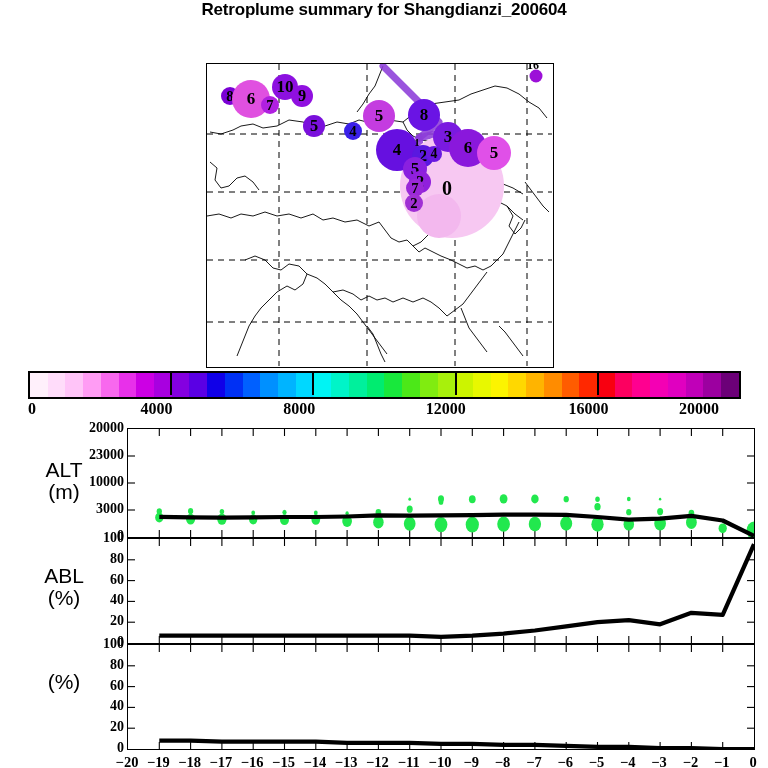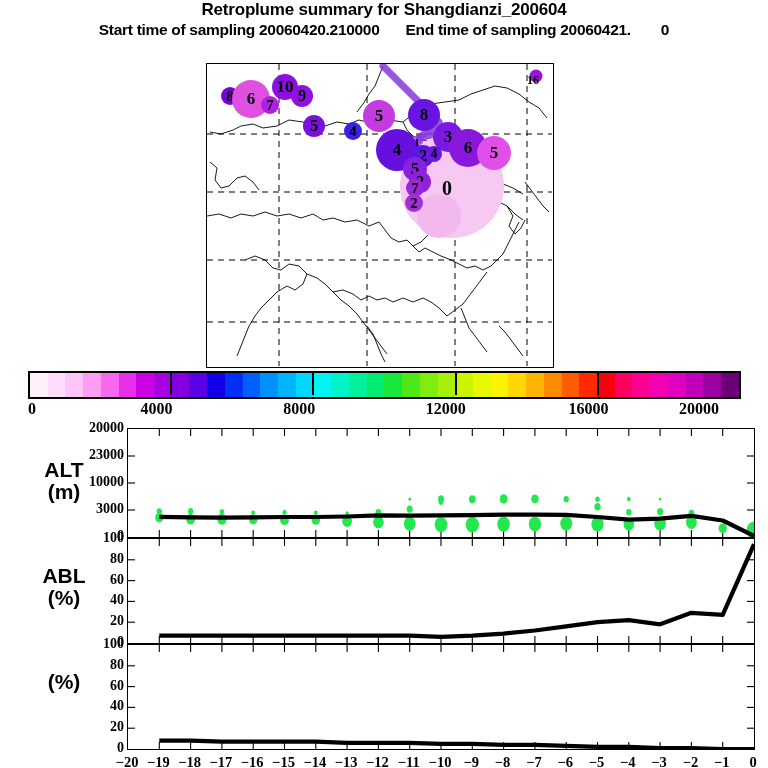--- a/index.html
+++ b/index.html
@@ -38,44 +38,39 @@
   
   #ts{position:absolute;left:0;top:425px;width:768px;height:343px;}
   .panel{position:absolute;left:127px;width:628px;box-sizing:border-box;
          border:1.3px solid #000;background:#fff;}
   #panel-alt{top:3px;height:110px;}
   #panel-abl{top:113px;height:106px;}
   #panel-str{top:219px;height:106px;}
   .panel svg{position:absolute;left:0;top:0;}
 
   .row-label{position:absolute;left:8px;width:112px;text-align:center;
-       font-size:21px;font-weight:bold;line-height:22px;}
+       font-size:21px;font-weight:normal;line-height:22px;}
   #lab-alt{top:34px;}
   #lab-abl{top:140px;}
   #lab-str{top:246px;}
 
   .ytick{position:absolute;right:0;font-family:"Liberation Serif",serif;
        font-weight:bold;font-size:14px;text-align:right;
        transform:translateY(-50%);white-space:nowrap;}
   .ycol{position:absolute;left:0;width:124px;}
 
   #xticks{position:absolute;left:0;top:329px;width:768px;height:20px;}
   #xticks span{position:absolute;top:0;font-family:"Liberation Serif",serif;
        font-weight:bold;font-size:14.5px;transform:translateX(-50%);}
 </style>
 </head>
 <body>
 
 <div class="title-block">
   <div class="t1">Retroplume summary for Shangdianzi_200604</div>
-  <div class="t2">
-    <span>Start time of sampling</span>
-    <span>20060420.210000</span><span class="gap"></span><span>End time of sampling</span>
-    <span>20060421.</span><span class="gap2"></span><span>0</span>
-  </div>
 </div>
 
 <div id="map-panel">
   <svg id="map-svg" width="345" height="302" viewBox="0 0 345 302">
     <g id="grid-lines" stroke="#000" stroke-width="1" stroke-dasharray="6,5" fill="none">
         <line x1="0" y1="70" x2="345" y2="70"></line>
         <line x1="0" y1="128" x2="345" y2="128"></line>
         <line x1="0" y1="196" x2="345" y2="196"></line>
         <line x1="0" y1="258" x2="345" y2="258"></line>
         <line x1="72" y1="0" x2="72" y2="302"></line>
@@ -157,21 +152,21 @@
       <div class="plume-num" style="left: 208px; top: 105px; font-size: 17px;">5</div>
       <div class="blob" style="left: 213px; top: 118px; width: 22px; height: 22px; background: rgb(144, 32, 220);"></div>
       <div class="plume-num" style="left: 213px; top: 118px; font-size: 16.35px;">2</div>
       <div class="blob" style="left: 208px; top: 124px; width: 18px; height: 18px; background: rgb(154, 40, 216);"></div>
       <div class="plume-num" style="left: 208px; top: 124px; font-size: 14.65px;">7</div>
       <div class="blob" style="left: 207px; top: 139px; width: 18px; height: 18px; background: rgb(160, 48, 212);"></div>
       <div class="plume-num" style="left: 207px; top: 139px; font-size: 14.65px;">2</div>
       <div class="plume-num" style="left: 240px; top: 124px; font-size: 20px;">0</div>
       <div class="blob" style="left: 329px; top: 12px; width: 13px; height: 13px; background: rgb(156, 16, 216);"></div>
     </div>
-  <div class="plume-num" id="corner-marker-num" style="left:326px;top:16px;font-size:12px;">16</div>
+  <div class="plume-num" id="corner-marker-num" style="left:326px;top:1px;font-size:12px;">16</div>
 </div>
 
 <div id="colorbar-wrap">
   <div style="position:relative;">
     <div id="colorbar">
         <i style="background: rgb(255, 240, 251);"></i>
         <i style="background: rgb(255, 220, 250);"></i>
         <i style="background: rgb(255, 196, 248);"></i>
         <i style="background: rgb(255, 156, 244);"></i>
         <i style="background: rgb(248, 104, 238);"></i>

